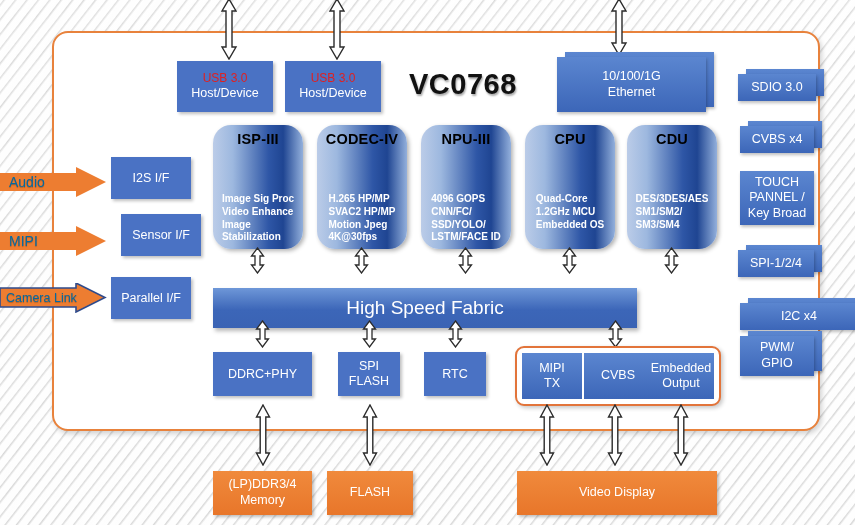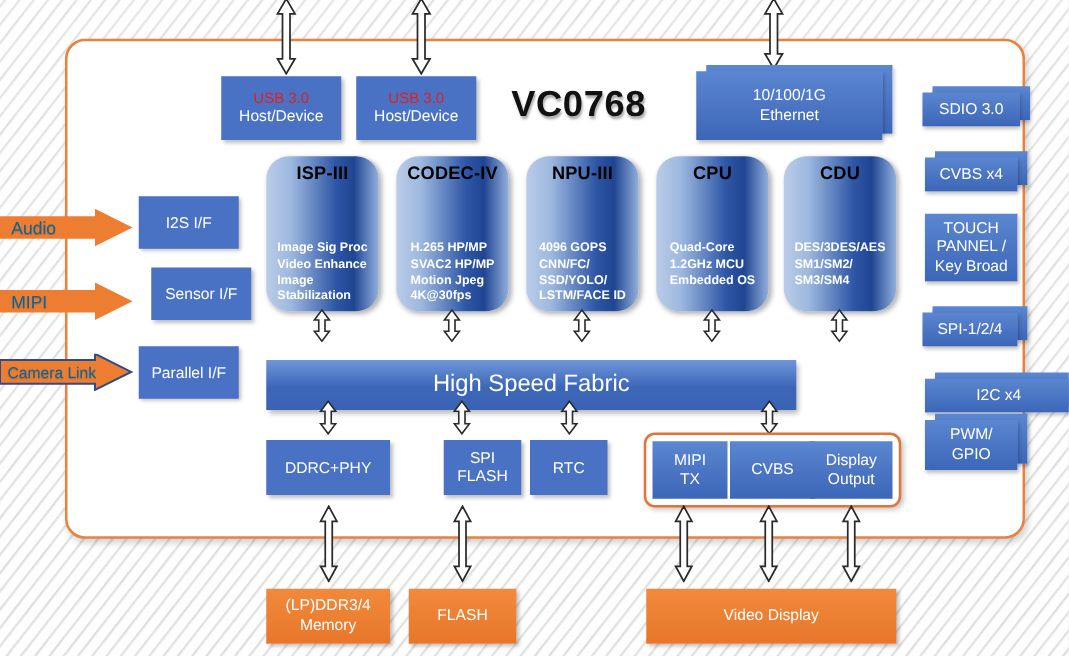--- a/index.html
+++ b/index.html
@@ -323,38 +323,38 @@
   </div>
   <div class="varrow" style="left:607px;top:320px;">
     <svg width="17" height="28" viewBox="0 0 17 28">
         <path d="M8.5 1 L14.5 9 L11 9 L11 19 L14.5 19 L8.5 27 L2.5 19 L6 19 L6 9 L2.5 9 Z" fill="#ffffff" stroke="#2b2b2b" stroke-width="1.3"></path>
       </svg>
   </div>
 
   <div class="bluebox flat" style="left:213px;top:352px;width:99px;height:44px;">
     <span>DDRC+PHY</span>
   </div>
-  <div class="bluebox flat twoline" style="left:338px;top:352px;width:62px;height:44px;margin-left:17px;">
+  <div class="bluebox flat twoline" style="left:338px;top:352px;width:62px;height:44px;">
     <span class="twoline">SPI
 FLASH</span>
   </div>
   <div class="bluebox flat" style="left:424px;top:352px;width:62px;height:44px;">
     <span>RTC</span>
   </div>
 
   <div class="vgroup" style="left:515px;top:346px;width:202px;height:56px;">
     <div class="vsub twoline" style="left:5px;width:60px;">
       <span class="twoline">MIPI
 TX</span>
     </div>
     <div class="vsub" style="left:67px;width:68px;">
       <span>CVBS</span>
     </div>
     <div class="vsub twoline" style="left:131px;width:66px;">
-      <span class="twoline">Display
+      <span class="twoline">Embedded
 Output</span>
     </div>
   </div>
 
   <div class="varrow" style="left:254px;top:404px;">
     <svg width="18" height="62" viewBox="0 0 18 62">
         <path d="M9 1 L15.5 13 L11.8 13 L11.8 49 L15.5 49 L9 61 L2.5 49 L6.2 49 L6.2 13 L2.5 13 Z" fill="#ffffff" stroke="#2b2b2b" stroke-width="1.4"></path>
       </svg>
   </div>
   <div class="varrow" style="left:361px;top:404px;">

